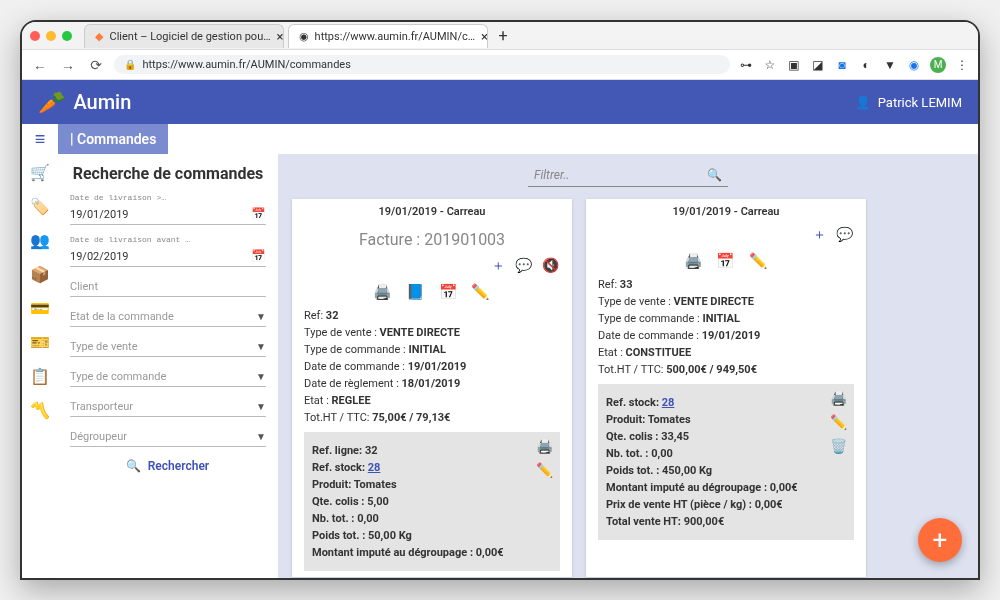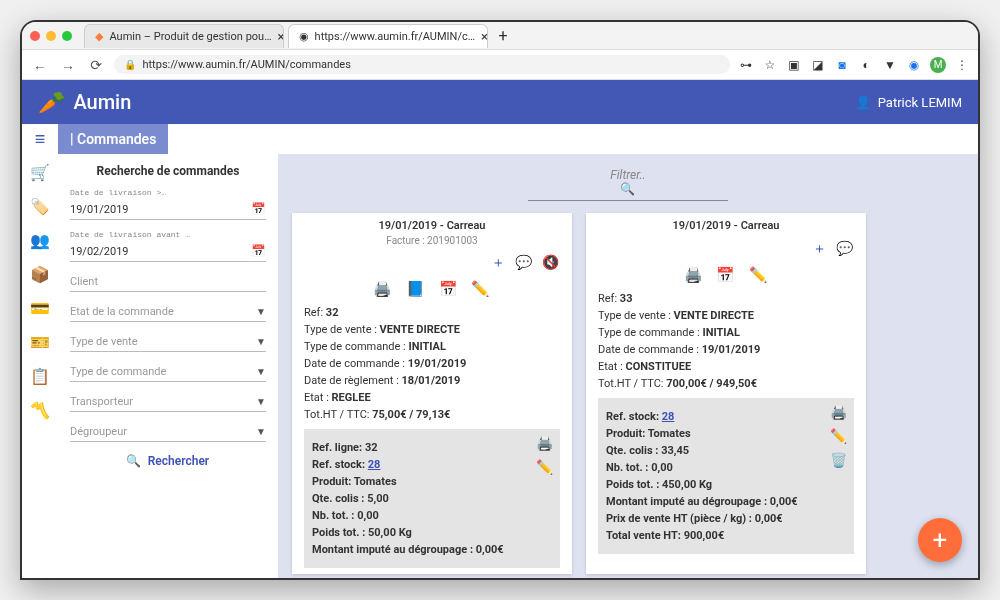--- a/index.html
+++ b/index.html
@@ -26,34 +26,34 @@
   .brand-icon { color: #ff7b3a; font-size: 22px; }
   .user { display: flex; align-items: center; gap: 6px; font-size: 13px; }
   .subbar { height: 30px; background: #7b8bd0; color: #fff; display: flex; align-items: center; padding: 0 12px; font-weight: 600; font-size: 14px; }
   .hamburger { width: 36px; text-align: center; font-size: 18px; color: #4357b5; background: #fff; height: 30px; display: flex; align-items: center; justify-content: center; }
   .subbar-wrap { display: flex; }
   .body { display: flex; flex: 1; overflow: hidden; background: #dde1f0; }
   .sidebar { width: 36px; background: #fff; display: flex; flex-direction: column; align-items: center; padding-top: 8px; gap: 14px; }
   .sidebar .sb-icon { width: 20px; height: 20px; display: flex; align-items: center; justify-content: center; font-size: 16px; color: #444; cursor: pointer; }
   .sidebar .sb-icon.active { color: #d32f2f; }
   .search-panel { width: 220px; background: #fff; padding: 10px 12px; overflow-y: auto; }
-  .search-panel h4 { font-size: 12px; font-weight: 700; text-align: center; margin-bottom: 10px; }
+  .search-panel h4 { font-size: 16px; font-weight: 700; text-align: center; margin-bottom: 10px; }
   .field { margin-bottom: 10px; }
   .field-label { font-size: 8px; color: #888; display: block; margin-bottom: 2px; font-family: Liberation Mono, monospace; }
   .field-input { width: 100%; border: none; border-bottom: 1px solid #bbb; padding: 3px 0; font-size: 11px; background: transparent; display: flex; justify-content: space-between; align-items: center; }
   .field-input .cal { font-size: 12px; color: #555; }
   .field-input .chev { font-size: 10px; color: #555; }
   .search-btn { color: #3f51b5; font-weight: 600; display: flex; align-items: center; justify-content: center; gap: 6px; margin-top: 12px; cursor: pointer; }
   .main { flex: 1; padding: 10px 14px; overflow: auto; position: relative; }
   .filter-row { display: flex; justify-content: center; margin-bottom: 12px; }
-  .filter-box { border-bottom: 1px solid #888; width: 200px; padding: 4px 6px; display: flex; align-items: center; justify-content: space-between; font-size: 12px; color: #888; font-style: italic; flex-direction: column; }
+  .filter-box { border-bottom: 1px solid #888; width: 200px; padding: 4px 6px; display: flex; align-items: center; justify-content: space-between; font-size: 12px; color: #888; font-style: italic; }
   .cards { display: flex; gap: 14px; }
   .card { background: #ffffff; width: 280px; padding: 6px 12px; font-size: 11px; box-shadow: 0 1px 3px rgba(0,0,0,0.15); }
   .card-title { text-align: center; font-weight: 600; font-size: 11px; }
-  .card-sub { text-align: center; color: #888; font-size: 10px; margin-top: 3px; }
+  .card-sub { text-align: center; color: #888; font-size: 16px; margin-top: 12px; }
   .card-icons { display: flex; justify-content: flex-end; gap: 10px; margin: 8px 0; color: #3f51b5; font-size: 14px; }
   .card-icons2 { display: flex; justify-content: center; gap: 14px; margin: 6px 0 8px; color: #3f51b5; font-size: 15px; }
   .card p { margin: 4px 0; }
   .card strong { font-weight: 700; }
   .linkish { color: #3f51b5; text-decoration: underline; }
   .line-card { background: #e4e4e4; margin-top: 8px; padding: 8px; position: relative; }
   .line-actions { position: absolute; right: 6px; top: 6px; display: flex; flex-direction: column; gap: 8px; color: #3f51b5; font-size: 14px; }
   .line-actions .del { color: #d32f2f; }
   .fab { position: absolute; right: 16px; bottom: 16px; width: 44px; height: 44px; border-radius: 50%; background: #ff6d3a; color: #fff; font-size: 26px; display: flex; align-items: center; justify-content: center; box-shadow: 0 3px 8px rgba(0,0,0,0.3); cursor: pointer; }
   .lock-ic { color: #2a8a2a; font-size: 10px; }
@@ -64,21 +64,21 @@
 <div class="laptop">
 
   <div class="browser-bar">
     <div class="dots">
       <div class="dot red"></div>
       <div class="dot yellow"></div>
       <div class="dot green"></div>
     </div>
     <div class="tab inactive">
       <span style="color:#ff7b3a">◆</span>
-      <span>Aumin – Produit de gestion pou…</span>
+      <span>Client – Logiciel de gestion pou…</span>
       <span class="tab-close">×</span>
     </div>
     <div class="tab">
       <span>◉</span>
       <span>https://www.aumin.fr/AUMIN/c…</span>
       <span class="tab-close">×</span>
     </div>
     <div class="new-tab">+</div>
   </div>
 
@@ -250,21 +250,21 @@
             <div class="card-icons2">
               <span>🖨️</span>
               <span>📅</span>
               <span>✏️</span>
             </div>
             <p><span>Ref:</span> <strong>33</strong></p>
             <p><span>Type de vente :</span> <strong>VENTE DIRECTE</strong></p>
             <p><span>Type de commande :</span> <strong>INITIAL</strong></p>
             <p><span>Date de commande :</span> <strong>19/01/2019</strong></p>
             <p><span>Etat :</span> <strong>CONSTITUEE</strong></p>
-            <p><span>Tot.HT / TTC:</span> <strong>700,00€ / 949,50€</strong></p>
+            <p><span>Tot.HT / TTC:</span> <strong>500,00€ / 949,50€</strong></p>
 
             <div class="line-card">
               <div class="line-actions">
                 <span>🖨️</span>
                 <span>✏️</span>
                 <span class="del">🗑️</span>
               </div>
               <p><strong><span>Ref. stock:</span> <span class="linkish">28</span></strong></p>
               <p><strong><span>Produit:</span> <span>Tomates</span></strong></p>
               <p><strong><span>Qte. colis :</span> <span>33,45</span></strong></p>

